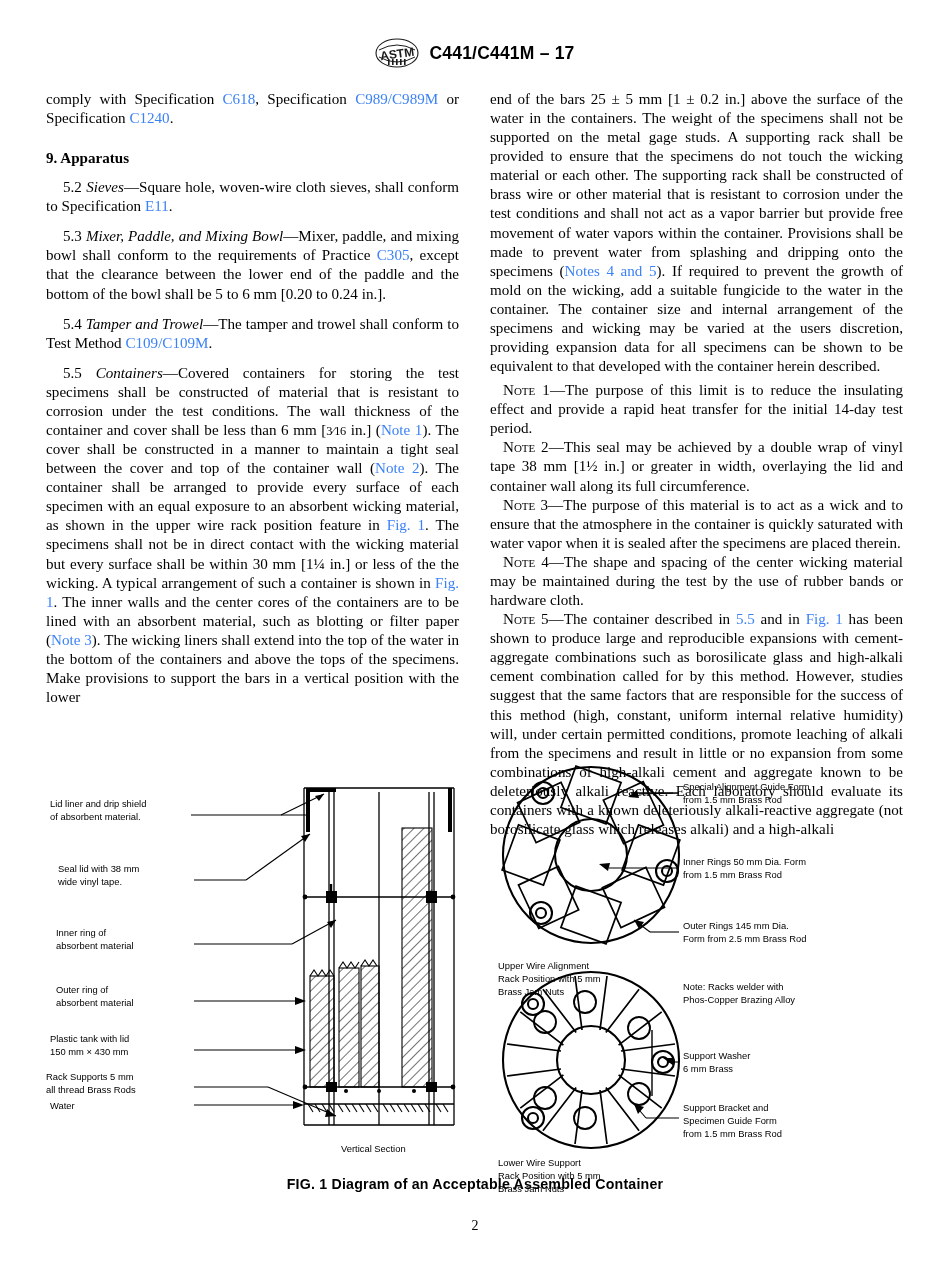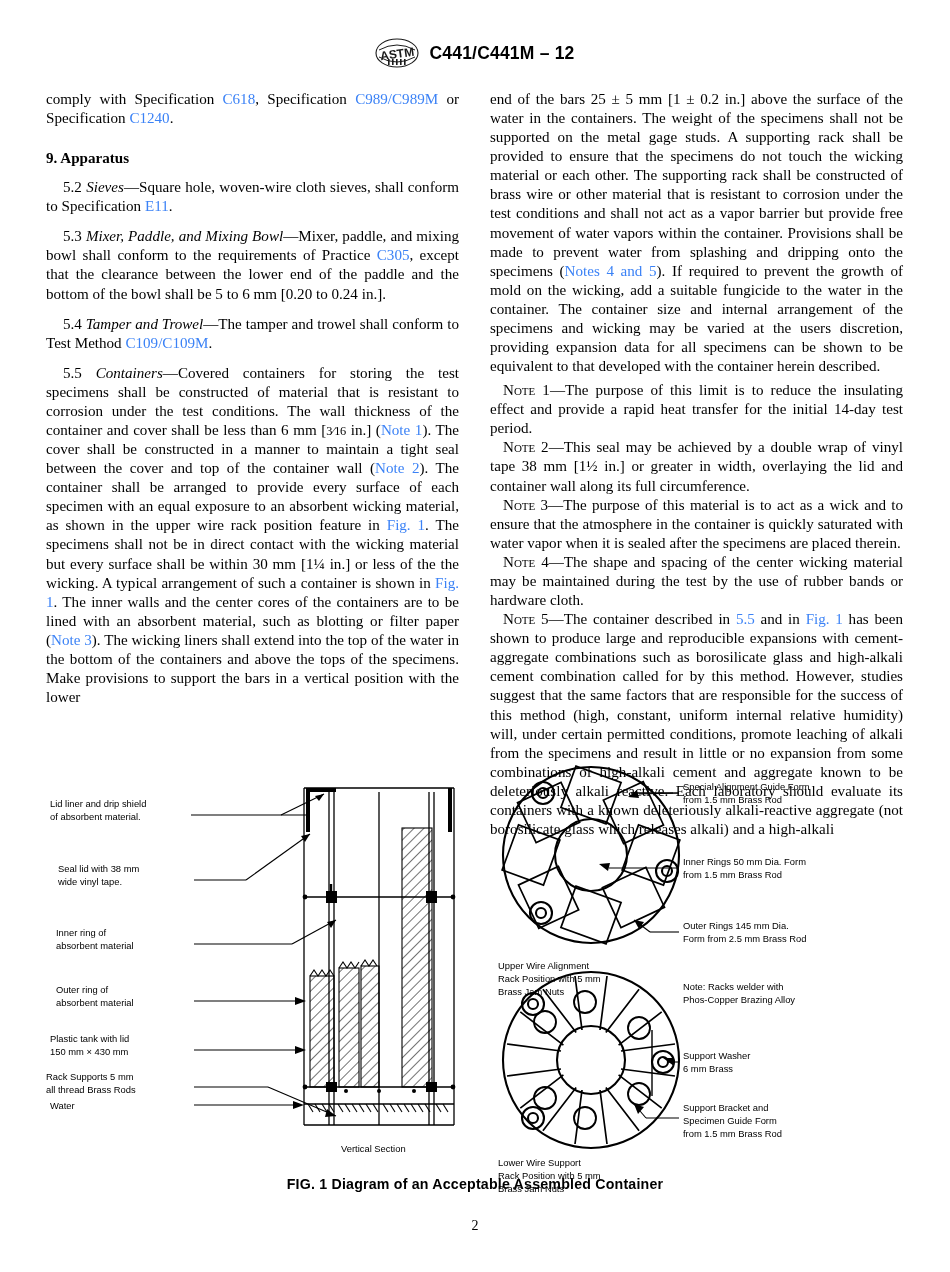--- a/index.html
+++ b/index.html
@@ -154,21 +154,21 @@
       <path d="M4 12 Q22 2 40 12" fill="none" stroke="#1a1a1a" stroke-width="1"></path>
       <path d="M4 19 Q22 29 40 19" fill="none" stroke="#1a1a1a" stroke-width="1"></path>
       <text x="22" y="20" font-family="Liberation Sans, sans-serif" font-size="12" font-weight="bold" text-anchor="middle" fill="#1a1a1a" transform="rotate(-8 22 15)">ASTM</text>
       <rect x="13" y="21" width="1.6" height="6"></rect>
       <rect x="17" y="21" width="1.6" height="6"></rect>
       <rect x="21" y="21" width="1.6" height="6"></rect>
       <rect x="25" y="21" width="1.6" height="6"></rect>
       <rect x="29" y="21" width="1.6" height="6"></rect>
     </g>
   </svg>
-  <span id="designation">C441/C441M – 12</span>
+  <span id="designation">C441/C441M – 17</span>
 </div>
 
 <div id="columns">
 
   <div class="col">
     <p class="body-para cont">comply with Specification <span class="ref">C618</span>, Specification <span class="ref">C989/C989M</span> or Specification <span class="ref">C1240</span>.</p>
 
     <h2 class="section-head">9.  Apparatus</h2>
 
 

